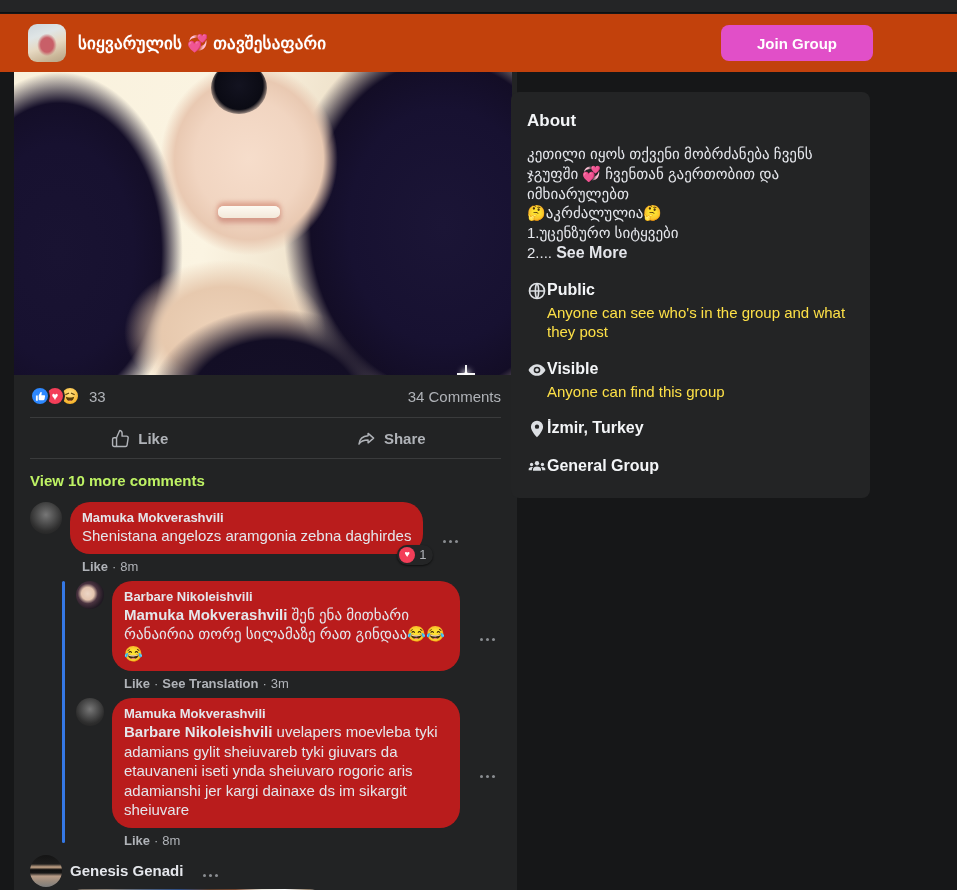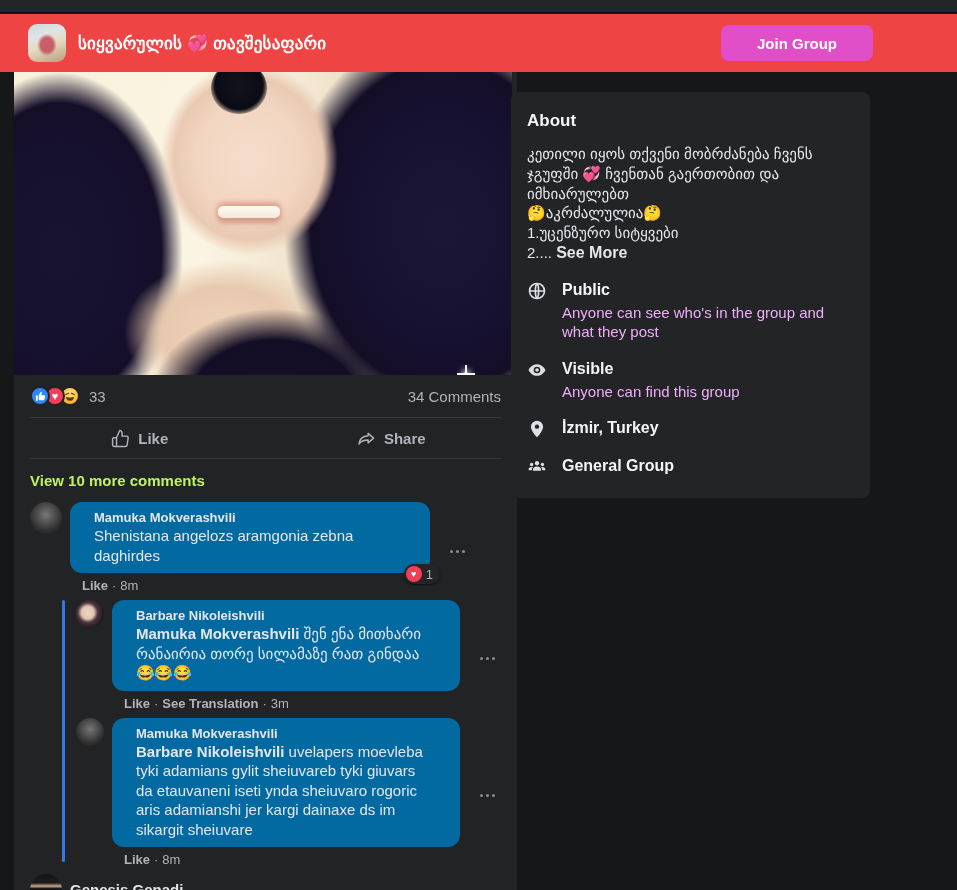--- a/index.html
+++ b/index.html
@@ -8,21 +8,21 @@
     background:#161718;
     font-family:"Liberation Sans", sans-serif;
     color:#e4e6eb;
     overflow:hidden;
     position:relative;
   }
   
   .top-strip { position:absolute; top:0; left:0; right:0; height:13px; background:#242526; border-bottom:1px solid #0e0f10; }
   .header {
     position:absolute; top:14px; left:0; right:0; height:58px;
-    background:#ef4444; display:flex; align-items:center; padding-left:28px;
+    background:#c2410c; display:flex; align-items:center; padding-left:28px;
   }
   .group-avatar {
     width:38px; height:38px; border-radius:9px; flex-shrink:0;
     background:
       radial-gradient(14px 16px at 50% 55%, #c85f68 0%, #c85f68 45%, rgba(200,95,104,0) 70%),
       linear-gradient(160deg, #cdd6dc 0%, #dfe5e6 30%, #e6d9c2 55%, #cbb89a 80%, #b3a183 100%);
   }
   .group-title { margin-left:12px; font-size:17px; font-weight:bold; color:#ffffff; letter-spacing:.2px; }
   .join-btn {
     margin-left:auto; margin-right:84px; width:152px; height:36px;
@@ -73,21 +73,21 @@
   .action-btn { flex:1; display:flex; align-items:center; justify-content:center; gap:8px;
     background:none; border:none; color:#b0b3b8; font-size:15px; font-weight:bold; font-family:inherit; cursor:pointer; }
   .view-more { padding:13px 16px 5px; color:#bef264; font-weight:bold; font-size:15px; cursor:pointer; }
   
   .comments { padding:8px 16px 0; position:relative; }
   .c-row { display:flex; align-items:flex-start; }
   .c-avatar { width:32px; height:32px; border-radius:50%; flex-shrink:0; margin-right:8px; }
   .av-mamuka { background:radial-gradient(circle at 50% 40%, #777 0%, #555 30%, #2e2e2e 65%, #1c1c1c 100%); }
   .av-barbare { background:radial-gradient(circle at 42% 45%, #ecd6c6 0%, #e3c4ae 28%, #4a3340 45%, #211a23 70%, #171219 100%); }
   .av-genesis { background:linear-gradient(180deg, #141414 0%, #1d1d1d 28%, #c9a88b 38%, #101010 46%, #161616 56%, #b99d88 66%, #9a8a7c 82%, #7d7d7d 100%); }
-  .bubble { background:#0369a1; border-radius:12px; padding:7px 24px 8px; position:relative; display:inline-block; max-width:360px; }
+  .bubble { background:#b91c1c; border-radius:20px; padding:7px 12px 8px; position:relative; display:inline-block; max-width:360px; }
   .c-name { font-size:13px; font-weight:bold; color:#e4e6eb; line-height:17px; }
   .c-text { font-size:15px; line-height:1.3; color:#e4e6eb; }
   .mention { font-weight:bold; }
   .dots-btn { background:none; border:none; margin:0 0 0 14px; align-self:center; padding:6px; cursor:pointer; }
   .dots-i { display:block; width:3px; height:3px; border-radius:50%; background:#8a8d91;
     box-shadow:6px 0 0 #8a8d91, 12px 0 0 #8a8d91; margin-right:12px; }
   .badge { position:absolute; right:-10px; bottom:-11px; background:#242526; border-radius:11px;
     display:flex; align-items:center; gap:4px; padding:2px 7px 2px 2px; color:#b0b3b8; font-size:13px;
     box-shadow:0 1px 2px rgba(0,0,0,.6); cursor:pointer; }
   .badge-heart { width:16px; height:16px; border-radius:50%; background:#F33E58; color:#fff;
@@ -102,25 +102,25 @@
   .g-row .dots-btn { margin-top:10px; }
   .c-image { margin-left:40px; margin-top:2px; width:252px; height:40px; border-radius:12px 12px 0 0;
     background:linear-gradient(100deg,#6b6258 0%,#8a8177 14%,#55657f 28%,#2f4f86 42%,#5d3f2e 54%,#7a4a33 64%,#e8e4da 74%,#ffffff 83%,#8c7a64 92%,#2b4a7e 100%);
     cursor:pointer; }
   
   .about-card { position:absolute; left:511px; top:92px; width:359px; height:406px;
     background:#232425; border-radius:8px; padding:19px 16px; }
   .about-title { font-size:17px; font-weight:bold; color:#f3f5f7; margin-bottom:13px; }
   .about-desc { font-size:15px; line-height:1.32; color:#e4e6eb; white-space:pre-line; display:inline; }
   .see-more { font-weight:bold; color:#e4e6eb; cursor:pointer; }
-  .about-row { display:flex; gap:15px; margin-top:17px; }
+  .about-row { display:flex; margin-top:17px; }
   .row-icon { width:20px; height:20px; color:#dcdfe3; flex-shrink:0; margin-top:1px; }
   .row-icon svg { width:20px; height:20px; display:block; }
   .row-title { font-size:16px; font-weight:bold; color:#f3f5f7; line-height:20px; }
-  .row-sub { font-size:15px; color:#f0abfc; line-height:1.3; margin-top:3px; }
+  .row-sub { font-size:15px; color:#fde047; line-height:1.3; margin-top:3px; }
   .act-ic { width:19px; height:19px; }
 </style>
 </head>
 <body>
 
 <div class="top-strip"></div>
 <div class="header">
   <div class="group-avatar"></div>
   <div class="group-title">სიყვარულის 💞 თავშესაფარი</div>
   <button class="join-btn">Join Group</button>

